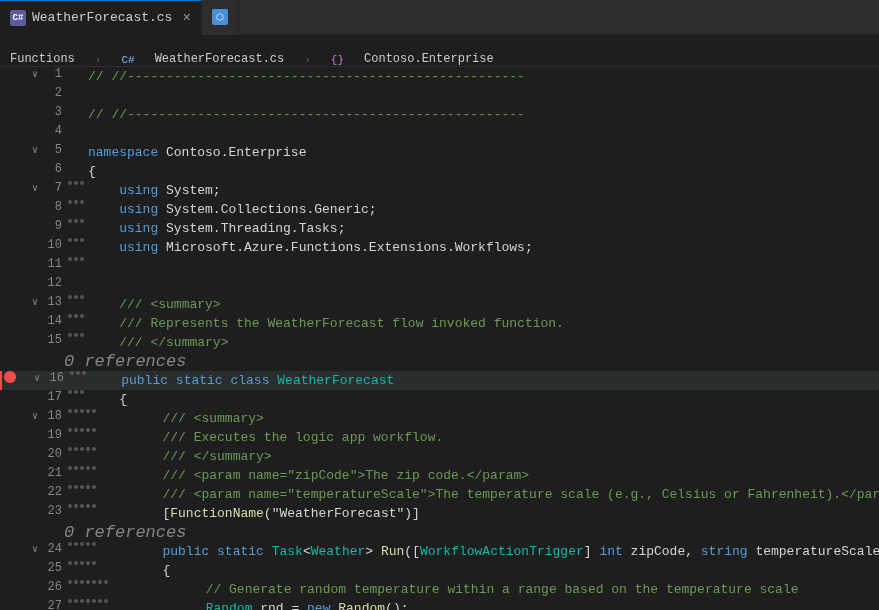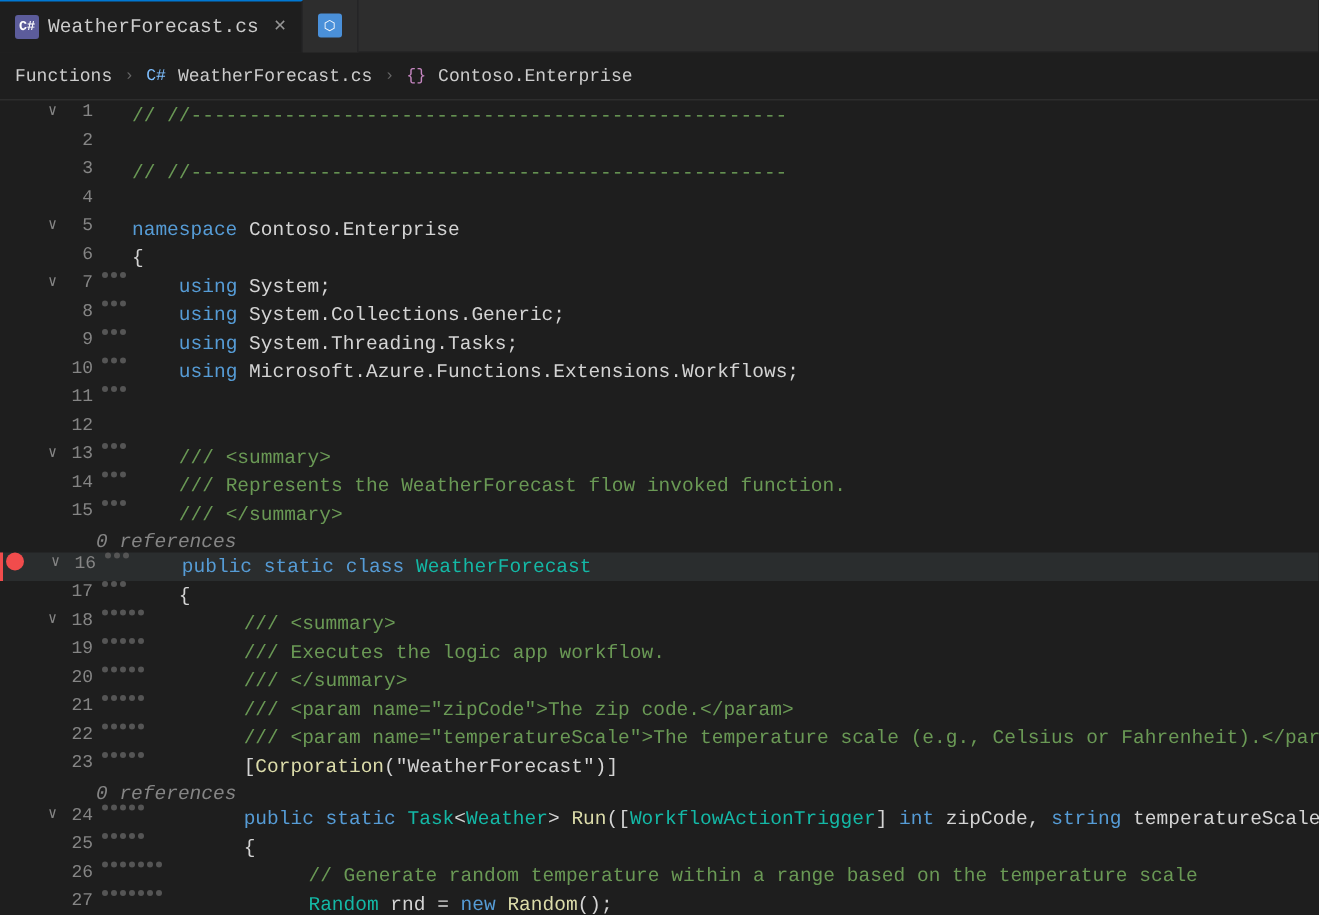--- a/index.html
+++ b/index.html
@@ -64,28 +64,28 @@
     .tab-close {
       color: #969696;
       font-size: 14px;
       margin-left: 4px;
       cursor: pointer;
     }
 
     
     .breadcrumb {
       display: flex;
-      align-items: center;
+      align-items: flex-end;
       padding: 0 10px;
       height: 32px;
       background: #1e1e1e;
       font-size: 12px;
       color: #cccccc;
       border-bottom: 1px solid #2d2d2d;
-      gap: 8px;
+      gap: 20px;
     }
     .breadcrumb-sep {
       color: #666;
       font-size: 11px;
     }
     .breadcrumb-item {
       color: #cccccc;
       cursor: pointer;
     }
     .breadcrumb-file-icon {
@@ -160,21 +160,21 @@
     .code-content {
       flex: 1;
       padding-right: 10px;
       white-space: pre;
       font-size: 13px;
       line-height: 19px;
     }
 
     .ref-label {
       color: #858585;
-      font-size: 13px;
+      font-size: 17px;
       font-style: italic;
       padding-left: 4px;
     }
 
     
     .kw { color: #569cd6; }
     .cmt { color: #6a9955; }
     .type { color: #14b8a6; }
     .func { color: #dcdcaa; }
     .white { color: #d4d4d4; }
@@ -501,21 +501,21 @@
           <span class="fold-arrow empty">›</span>
           <span class="line-number">23</span>
         </div>
         <div class="line-dots">
           <div class="dot"></div>
           <div class="dot"></div>
           <div class="dot"></div>
           <div class="dot"></div>
           <div class="dot"></div>
         </div>
-        <div class="code-content">        <span class="white">[</span><span class="func">Corporation</span><span class="white">("WeatherForecast")]</span></div>
+        <div class="code-content">        <span class="white">[</span><span class="func">FunctionName</span><span class="white">("WeatherForecast")]</span></div>
       </div>
       <div style="display: flex; align-items: center; min-height: 16px; padding-left: 60px;">
         <span class="ref-label">0 references</span>
       </div>
       <div class="code-line">
         <div class="gutter-left"></div>
         <div class="line-gutter">
           <span class="fold-arrow">∨</span>
           <span class="line-number">24</span>
         </div>

